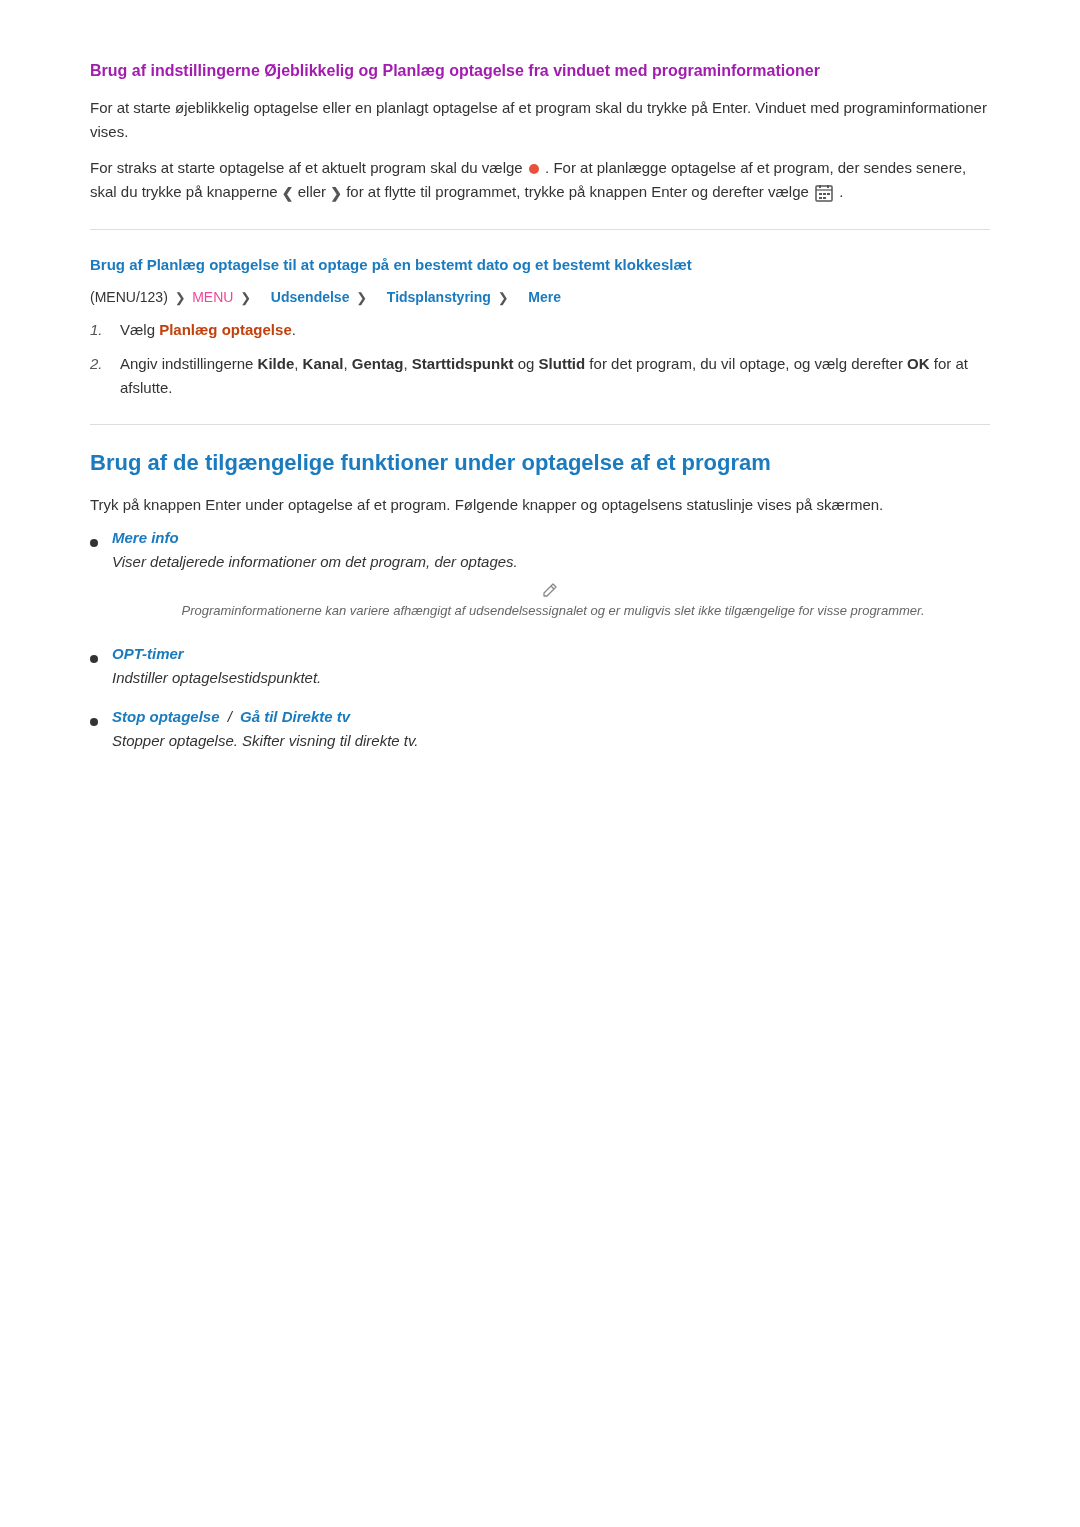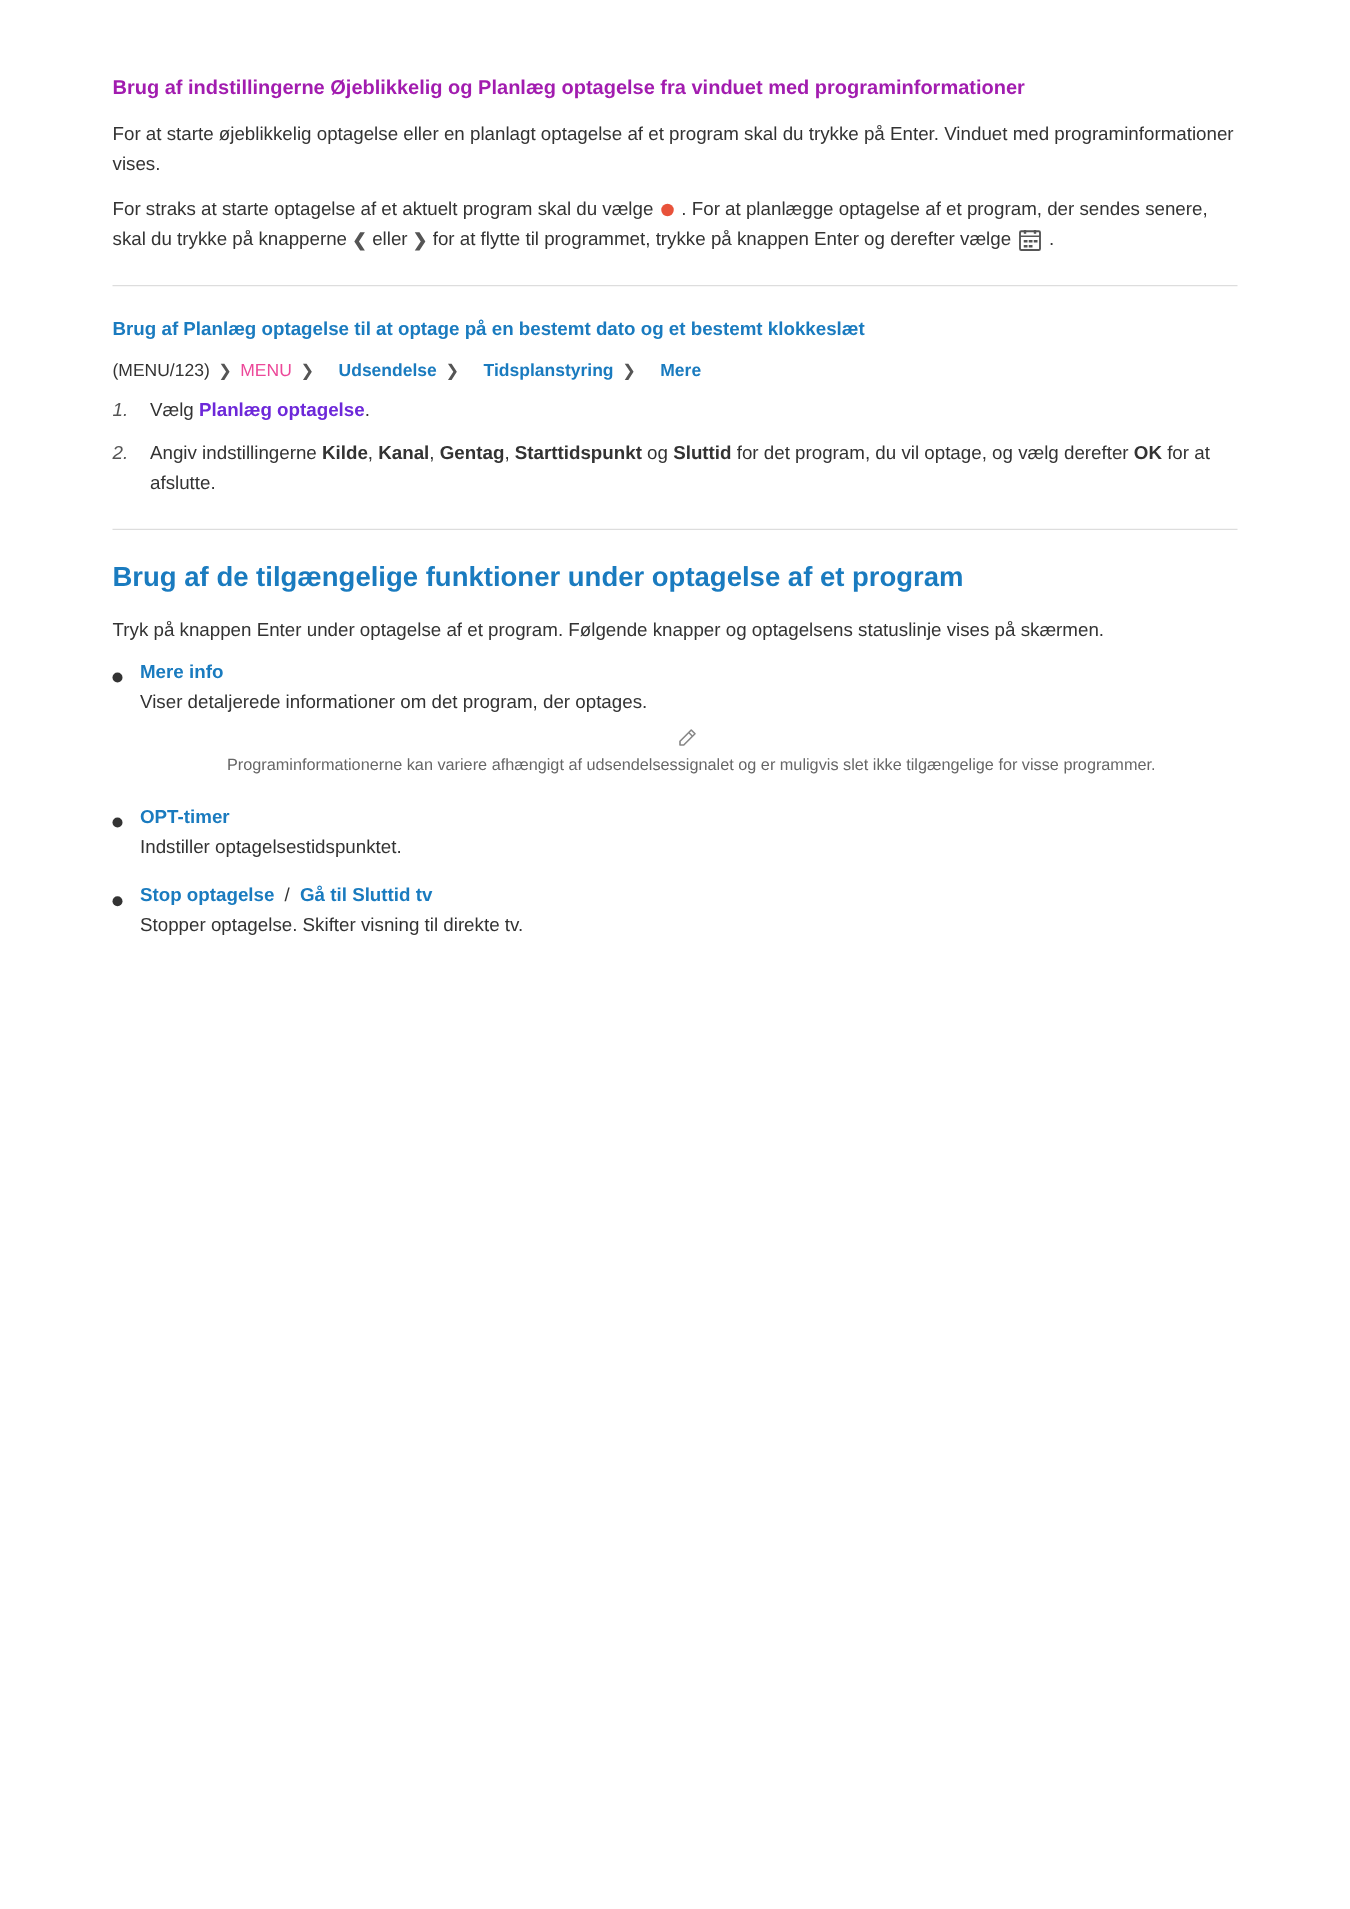--- a/index.html
+++ b/index.html
@@ -140,38 +140,39 @@
       font-size: 15px;
     }
 
     .bold-term {
       font-weight: 700;
       color: #333;
     }
 
     .bold-blue {
       font-weight: 700;
-      color: #6d28d9;
+      color: #c2410c;
     }
 
     
     .main-section-heading {
       color: #1a7bbf;
       font-size: 22px;
       font-weight: 700;
       line-height: 1.3;
       margin-bottom: 16px;
       margin-top: 10px;
     }
 
     
     .bullet-list {
       list-style: none;
       padding-left: 0;
       margin-bottom: 16px;
+      font-style: italic;
     }
 
     .bullet-list > li {
       display: flex;
       align-items: flex-start;
       margin-bottom: 18px;
     }
 
     .bullet-dot {
       min-width: 22px;
@@ -329,21 +330,21 @@
         <span class="bullet-desc">Indstiller optagelsestidspunktet.</span>
       </div>
     </li>
 
     <li>
       <div class="bullet-dot"><span></span></div>
       <div class="bullet-content">
         <span class="bullet-title">
           <span>Stop optagelse</span>
           <span class="slash"> / </span>
-          <span>Gå til Sluttid tv</span>
+          <span>Gå til Direkte tv</span>
         </span>
         <span class="bullet-desc">Stopper optagelse. Skifter visning til direkte tv.</span>
       </div>
     </li>
 
   </ul>
 
 </div>
 
 </body></html>

